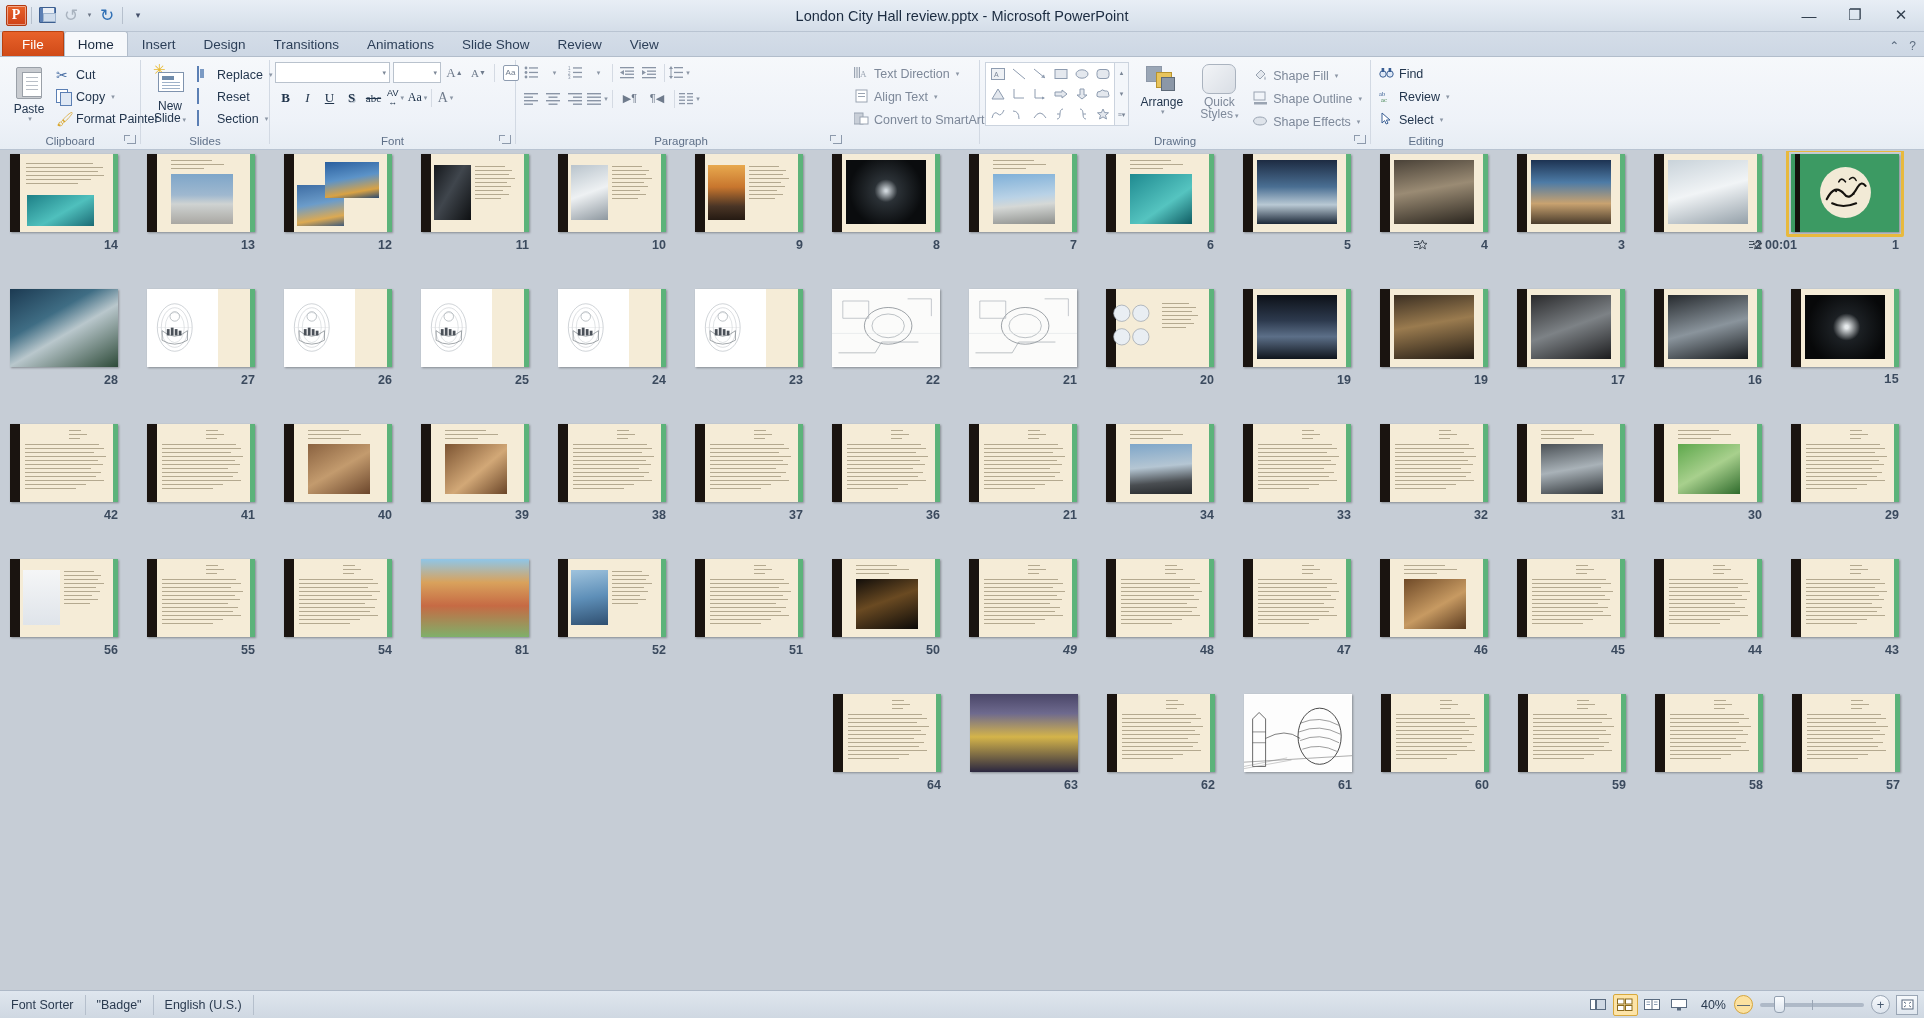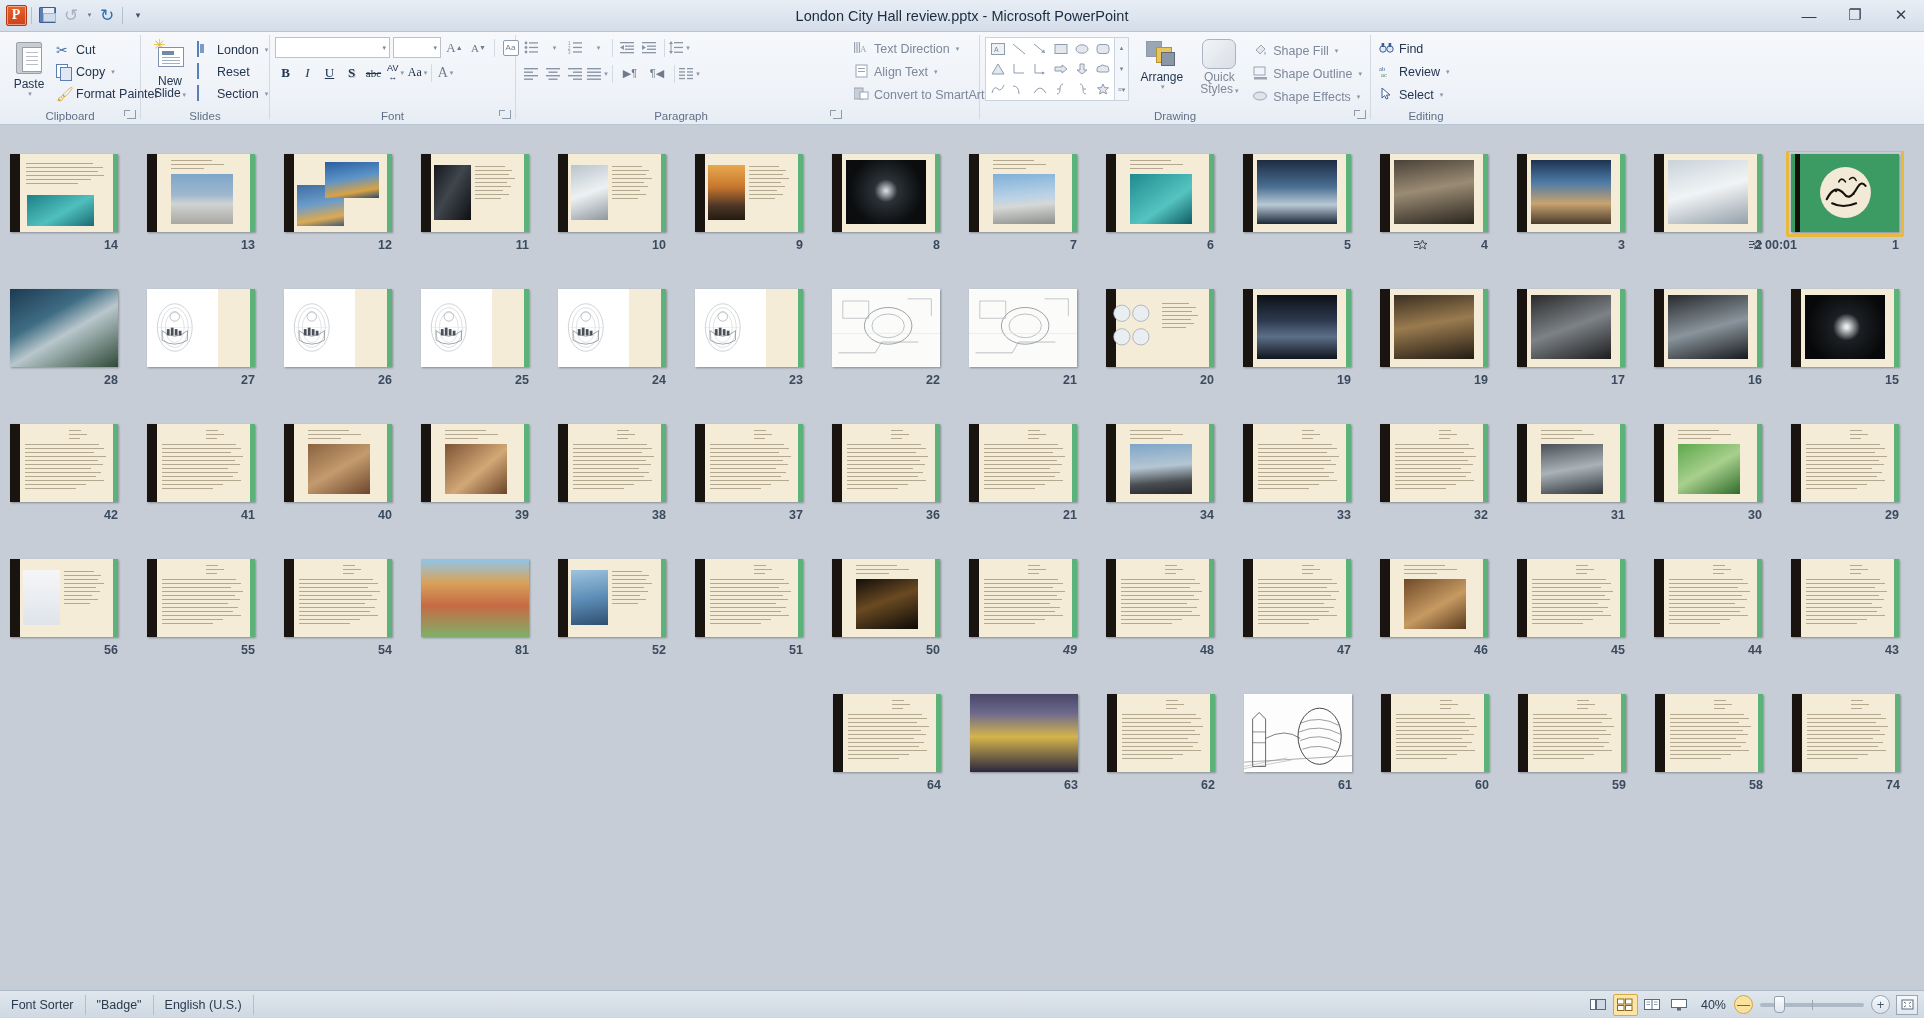--- a/index.html
+++ b/index.html
@@ -244,20 +244,35 @@
 
     <div class="win-title">London City Hall review.pptx  -  Microsoft PowerPoint</div>
 
     <div class="wbtns">
       <div class="wbtn">—</div>
       <div class="wbtn">❐</div>
       <div class="wbtn close">✕</div>
     </div>
   </div>
 
+  <div class="tabstrip">
+    <div class="tab file">File</div>
+    <div class="tab active">Home</div>
+    <div class="tab">Insert</div>
+    <div class="tab">Design</div>
+    <div class="tab">Transitions</div>
+    <div class="tab">Animations</div>
+    <div class="tab">Slide Show</div>
+    <div class="tab">Review</div>
+    <div class="tab">View</div>
+    <div class="tabright">
+      <span>⌃</span>
+      <span>?</span>
+    </div>
+  </div>
 
   <div class="ribbon">
 
     <div class="grp" style="width:140px">
       <div class="grp-body">
         <div class="bigbtn enabled" style="width:50px;padding-top:5px">
           <div class="i-paste">
               <div class="cb"></div>
               <div class="pg"></div>
             </div>
@@ -293,21 +308,21 @@
           <div class="i-newslide">
               <div class="star">✳</div>
               <div class="sl"></div>
             </div>
           <div class="lbl"><span>New</span><br>
             <span>Slide</span><span class="caret">▾</span></div>
         </div>
         <div style="display:flex;flex-direction:column;gap:1px;padding-top:4px">
           <div class="smallrow enabled">
             <span class="icon16"><span class="i-layout"></span></span>
-            <span>London</span>
+            <span>Replace</span>
               <span class="caret">▾</span>
           </div>
           <div class="smallrow enabled">
             <span class="icon16"><span class="i-reset"></span></span>
             <span>Reset</span>
           </div>
           <div class="smallrow enabled">
             <span class="icon16"><span class="i-section"></span></span>
             <span>Section</span>
               <span class="caret">▾</span>
@@ -1114,21 +1129,21 @@
           </div>
         </div>
         <div class="caption" style="left: 1654px; top: 222px; width: 108px;">16</div>
         <div class="slide-cell" style="left: 1791px; top: 138px; width: 108px; height: 78px;">
           <div class="thumb">
             <div class="wave"></div>
             <div class="photo" style="left:13%;top:8%;width:74%;height:82%;background:radial-gradient(circle at 52% 50%,#e6eaec 3%,#1c2024 26%,#070809 75%)"></div>
             <div class="greenbar"></div>
           </div>
         </div>
-        <div class="caption" style="left: 1791px; top: 222px; width: 108px;">15</div>
+        <div class="caption" style="left: 1791px; top: 222px; width: 108px; font-family: Liberation Mono, monospace;">15</div>
         <div class="slide-cell" style="left: 10px; top: 273px; width: 108px; height: 78px;">
           <div class="thumb">
             <div class="wave"></div>
             <div class="lines" style="left:55%;top:8%;right:8%;">
               <i style="width:30%"></i>
               <i style="width:44%"></i>
               <i style="width:26%"></i>
             </div>
             <div class="lines" style="left:14%;top:26%;right:8%;">
               <i style="width:88%"></i>
@@ -1890,21 +1905,21 @@
               <i style="width:78%"></i>
               <i style="width:90%"></i>
               <i style="width:84%"></i>
               <i style="width:94%"></i>
               <i style="width:72%"></i>
               <i style="width:60%"></i>
             </div>
             <div class="greenbar"></div>
           </div>
         </div>
-        <div class="caption" style="left: 1792px; top: 627px; width: 108px;">74</div>
+        <div class="caption" style="left: 1792px; top: 627px; width: 108px;">57</div>
       </div>
   </div>
 
   <div class="statusbar">
     <div class="sb-item">Font Sorter</div>
     <div class="sb-item">"Badge"</div>
     <div class="sb-item">English (U.S.)</div>
     <div class="sb-item" style="border-right:none;width:10px"></div>
 
     <div class="sb-right">

